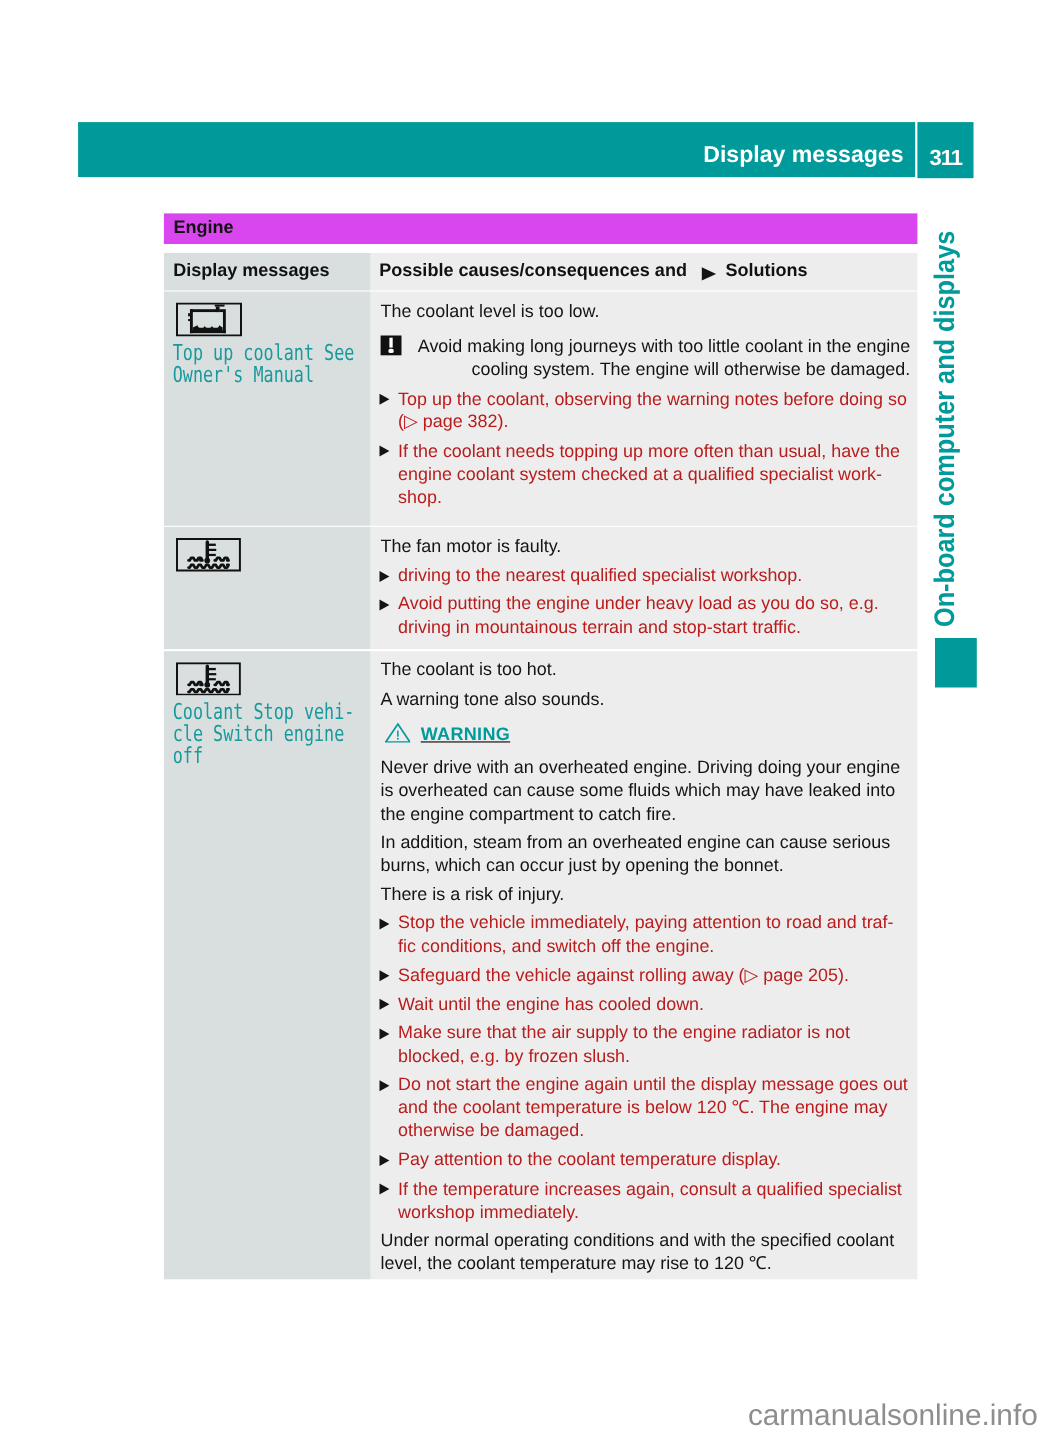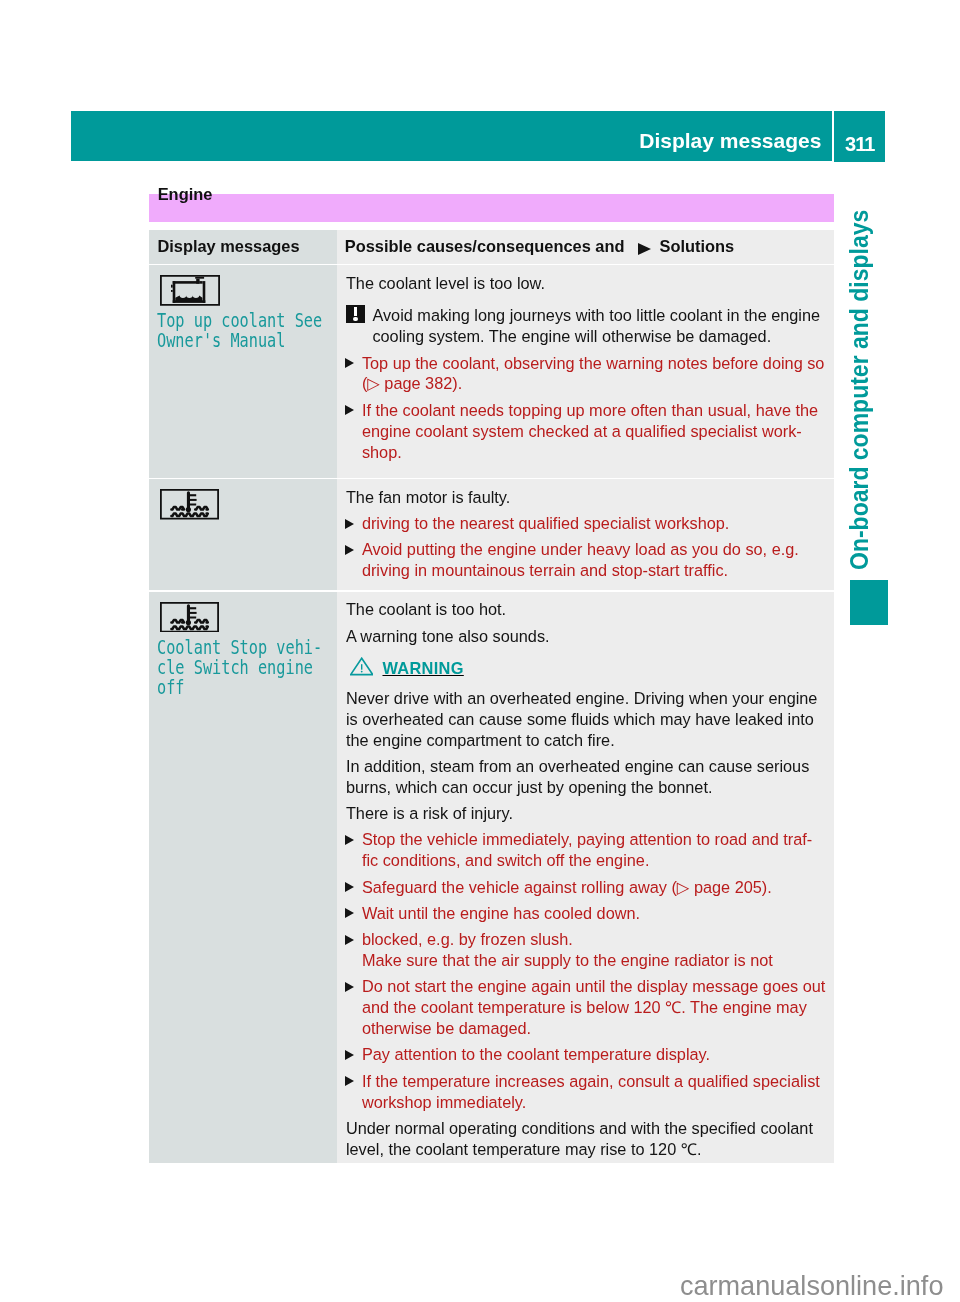--- a/index.html
+++ b/index.html
@@ -27,23 +27,23 @@
             transform:rotate(-90deg) scaleX(0.895);
             color:#009a9a;font-size:25.7px;font-weight:bold;white-space:nowrap;
             font-family:"Liberation Sans",sans-serif;
             letter-spacing:0px;line-height:1;}
   .side-sq{position:absolute;left:850px;top:540px;width:38px;height:45px;
            background:#009a9a;}
 
   
   .tbl{position:absolute;left:148.5px;top:153.5px;width:685px;
        font-family:"Liberation Sans",sans-serif;}
-  .sec-title{background:#f0abfc;height:28px;font-size:16.4px;font-weight:bold;
+  .sec-title{background:#d946ef;height:28px;font-size:16.4px;font-weight:bold;
              color:#111;display:flex;align-items:flex-end;padding-left:9.2px;
-             padding-bottom:19px;line-height:1;box-sizing:border-box;}
+             padding-bottom:6px;line-height:1;box-sizing:border-box;}
   .sec-gap{height:8.5px;background:#fff;}
   .row{display:flex;align-items:stretch;}
   .cell-l{width:188px;flex:0 0 188px;background:#d9dfdf;box-sizing:border-box;}
   .cell-r{flex:1 1 auto;background:#ededed;box-sizing:border-box;}
   .hdr-row .cell-l,.hdr-row .cell-r{height:34.3px;display:flex;align-items:flex-end;
        padding-bottom:9.8px;box-sizing:border-box;line-height:1;}
   .hdr-row .cell-l{padding-left:8.9px;}
   .hdr-row .cell-r{padding-left:8.3px;}
   .col-label{font-size:16.4px;font-weight:bold;color:#111;}
   .rowgap{height:1.6px;background:#fff;}
@@ -61,21 +61,21 @@
             transform-origin:0 0;width:131.2%;}
 
   .ln{display:block;white-space:nowrap;}
   .p{font-size:16.3px;line-height:20.9px;color:#141414;margin:0 0 5.4px 0;}
   .p:last-child{margin-bottom:0;}
   .act{font-size:16.3px;line-height:20.9px;color:#b91c1c;margin:0 0 5.4px 0;
        padding-left:16px;position:relative;}
   .act:last-child{margin-bottom:0;}
   .act .mk{position:absolute;left:-0.9px;top:5.6px;line-height:0;font-size:0;}
   .note{font-size:16.3px;line-height:20.9px;color:#141414;margin:11.8px 0 5.4px 0;
-        padding-left:26.5px;position:relative;}
+        padding-left:26.5px;position:relative;text-align:right;}
   .note .mk{position:absolute;left:0.4px;top:0px;}
   .warnhead{display:flex;align-items:center;gap:9.1px;margin:13.1px 0 10.5px 4.1px;height:17.6px;text-decoration:underline;}
   .warnhead .wtxt{color:#009a9a;font-size:16.4px;font-weight:bold;
                   letter-spacing:0.3px;}
 
   
   .mk-solid{display:inline-block;width:0;height:0;border-style:solid;
             border-width:5.5px 0 5.5px 9.8px;
             border-color:transparent transparent transparent #141414;
             vertical-align:top;}
@@ -227,21 +227,21 @@
             </p>
             <div class="warnhead">
               <span class="wicon"><svg width="23.4" height="18.4" viewBox="0 0 234 184">
                   <path d="M117 12 L227 176 H7 Z" fill="none" stroke="#089a9e" stroke-width="16" stroke-linejoin="miter"></path>
                   <rect x="110" y="72" width="14" height="55" fill="#089a9e"></rect>
                   <circle cx="117" cy="146" r="9" fill="#089a9e"></circle>
                 </svg></span>
               <span class="wtxt">WARNING</span>
             </div>
             <p class="p">
-              <span class="ln">Never drive with an overheated engine. Driving when your engine</span>
+              <span class="ln">Never drive with an overheated engine. Driving doing your engine</span>
               <span class="ln">is overheated can cause some fluids which may have leaked into</span>
               <span class="ln">the engine compartment to catch fire.</span>
             </p>
             <p class="p">
               <span class="ln">In addition, steam from an overheated engine can cause serious</span>
               <span class="ln">burns, which can occur just by opening the bonnet.</span>
             </p>
             <p class="p">
               <span class="ln">There is a risk of injury.</span>
             </p>
@@ -253,22 +253,22 @@
             <p class="act">
               <span class="mk"><span class="mk-solid"></span></span>
               <span class="ln">Safeguard the vehicle against rolling away (▷ page 205).</span>
             </p>
             <p class="act">
               <span class="mk"><span class="mk-solid"></span></span>
               <span class="ln">Wait until the engine has cooled down.</span>
             </p>
             <p class="act">
               <span class="mk"><span class="mk-solid"></span></span>
+              <span class="ln">Make sure that the air supply to the engine radiator is not</span>
               <span class="ln">blocked, e.g. by frozen slush.</span>
-              <span class="ln">Make sure that the air supply to the engine radiator is not</span>
             </p>
             <p class="act">
               <span class="mk"><span class="mk-solid"></span></span>
               <span class="ln">Do not start the engine again until the display message goes out</span>
               <span class="ln">and the coolant temperature is below 120 ℃. The engine may</span>
               <span class="ln">otherwise be damaged.</span>
             </p>
             <p class="act">
               <span class="mk"><span class="mk-solid"></span></span>
               <span class="ln">Pay attention to the coolant temperature display.</span>

